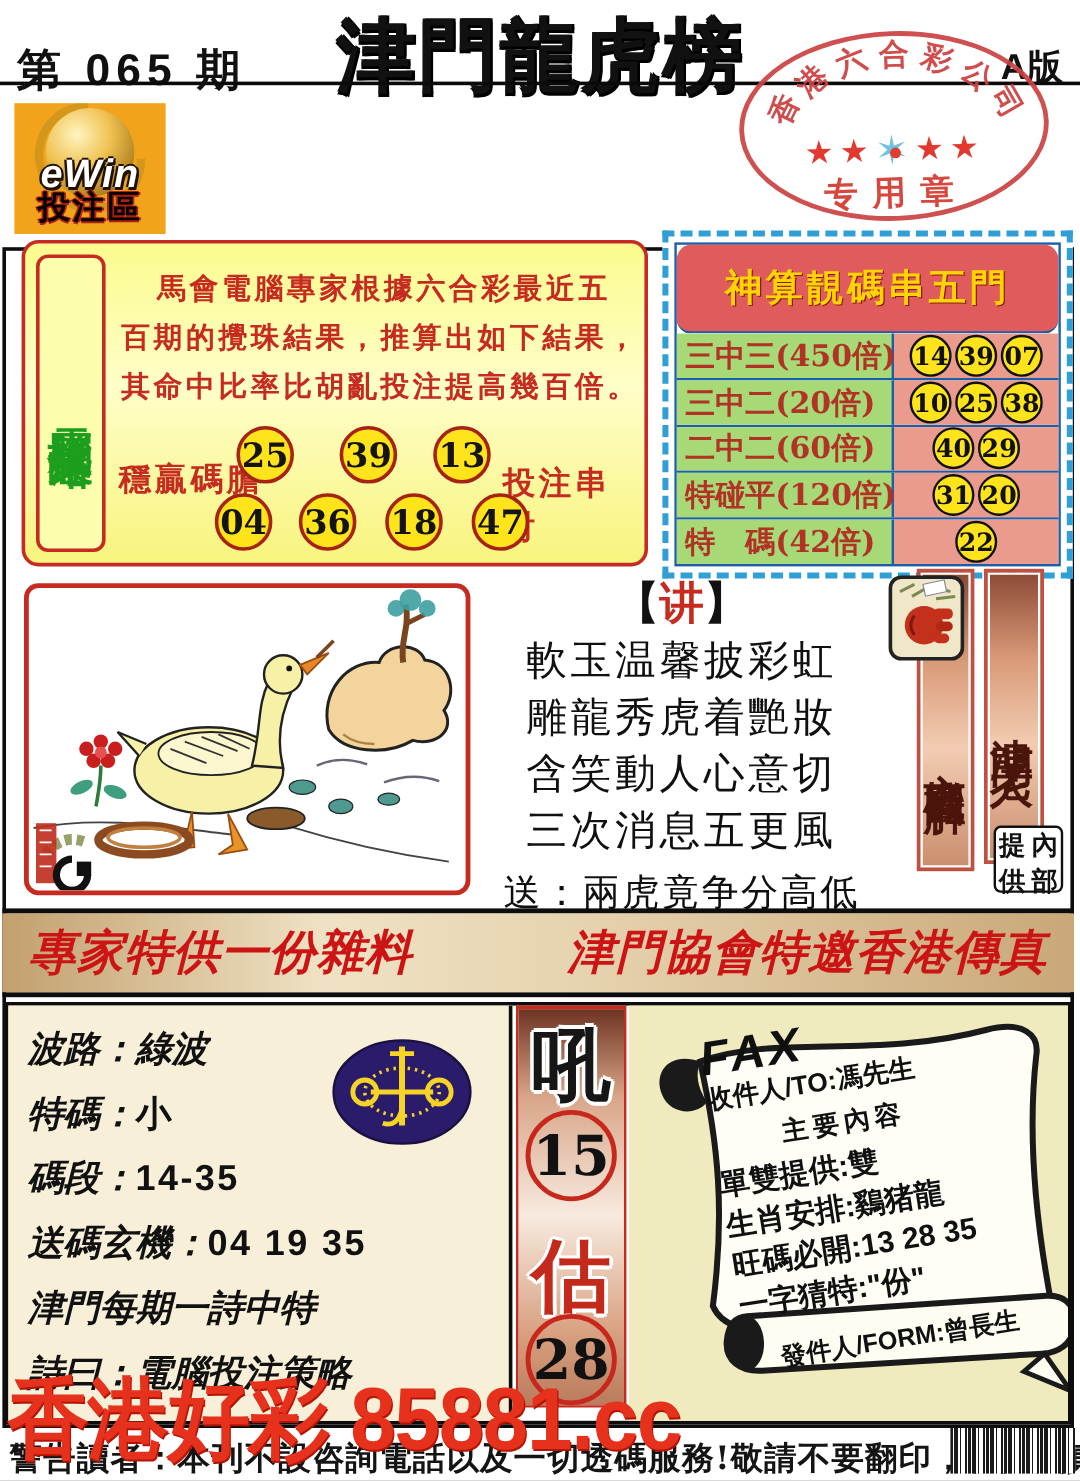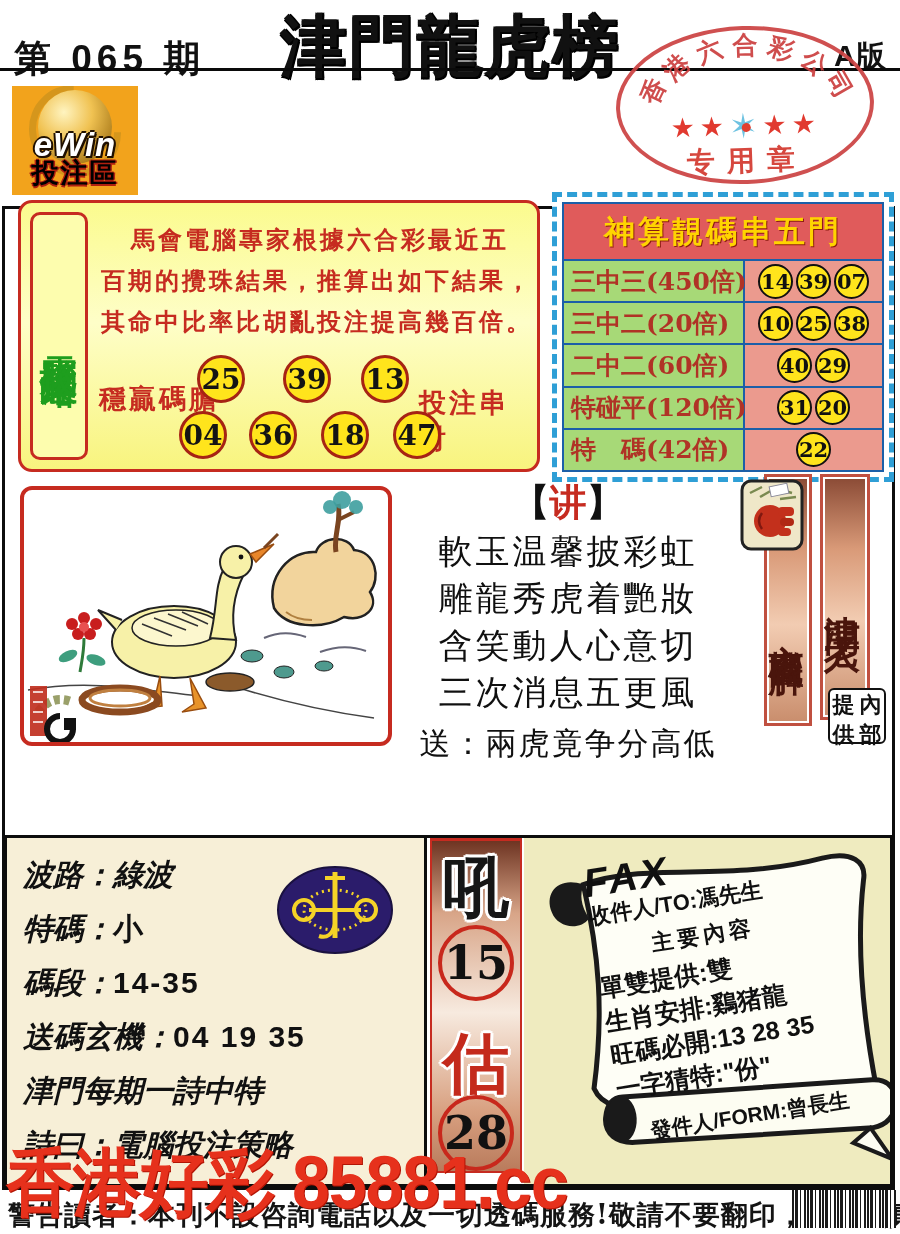--- a/index.html
+++ b/index.html
@@ -66,24 +66,24 @@
     font-family:"DejaVu Serif",serif; }
   .num-circle { position:absolute; width:48px; height:48px; border-radius:50%;
     background:#FFE41C; border:3px solid #A62314; color:#141414;
     font-family:"DejaVu Serif",serif; font-weight:900; font-size:28px;
     display:flex; align-items:center; justify-content:center; }
 
   
   .combo { position:absolute; left:552px; top:192px; width:342px; height:290px;
     border:5px dashed #2F9FD6; background:#fff; padding:5px; }
   .combo-inner { width:100%; height:100%; border:2px solid #1B5FA8; display:flex; flex-direction:column; }
-  .combo-title { height:57px; background:#E05B5B; border-bottom:2px solid #1B5FA8;
+  .combo-title { height:74px; background:#E05B5B; border-bottom:2px solid #1B5FA8;
     color:#FFD400; font-size:31px; font-weight:900; letter-spacing:3px;
     display:flex; align-items:center; justify-content:center;
-    font-family:"DejaVu Serif",serif; text-shadow:1px 1px 0 #8a1a10; }
+    font-family:"DejaVu Serif",serif; text-shadow:1px 1px 0 #8a1a10;border-radius:12px; }
   .combo-row { flex:1; display:flex; border-bottom:2px solid #1B5FA8; }
   .combo-row:last-child { border-bottom:none; }
   .combo-label { width:57%; background:#A7D977; color:#B03326; font-weight:900; font-size:25px;
     display:flex; align-items:center; padding-left:7px; border-right:2px solid #1B5FA8;
     font-family:"DejaVu Serif",serif; white-space:nowrap; }
   .combo-nums { flex:1; background:#EB9A8E; display:flex; align-items:center; justify-content:center; gap:3px; }
   .combo-circle { width:35px; height:35px; border-radius:50%; background:#FFE41C; border:2px solid #111;
     color:#111; font-weight:900; font-size:21px; font-family:"DejaVu Serif",serif;
     display:flex; align-items:center; justify-content:center; }
 
@@ -322,20 +322,24 @@
 
   <div class="vbanner vb-mystery">玄機圖解</div>
   <div class="vbanner vb-elder">津門老人</div>
   <div class="provided">
     <span>提</span>
     <span>內</span>
     <span>供</span>
     <span>部</span>
   </div>
 
+  <div class="midbanner">
+    <span>專家特供一份雜料</span>
+    <span>津門協會特邀香港傳真</span>
+  </div>
 
   <div class="bottom">
     <div class="b-left">
       <div class="b-line"><span>波路：</span><span>綠波</span></div>
       <div class="b-line"><span>特碼：</span><span class="val">小</span></div>
       <div class="b-line"><span>碼段：</span><span class="val">14-35</span></div>
       <div class="b-line"><span>送碼玄機：</span><span class="val">04 19 35</span></div>
       <div class="b-line"><span>津門每期一詩中特</span></div>
       <div class="b-line"><span>詩曰：</span><span>電腦投注策略</span></div>
       <svg class="hkjc" viewBox="0 0 120 92">

